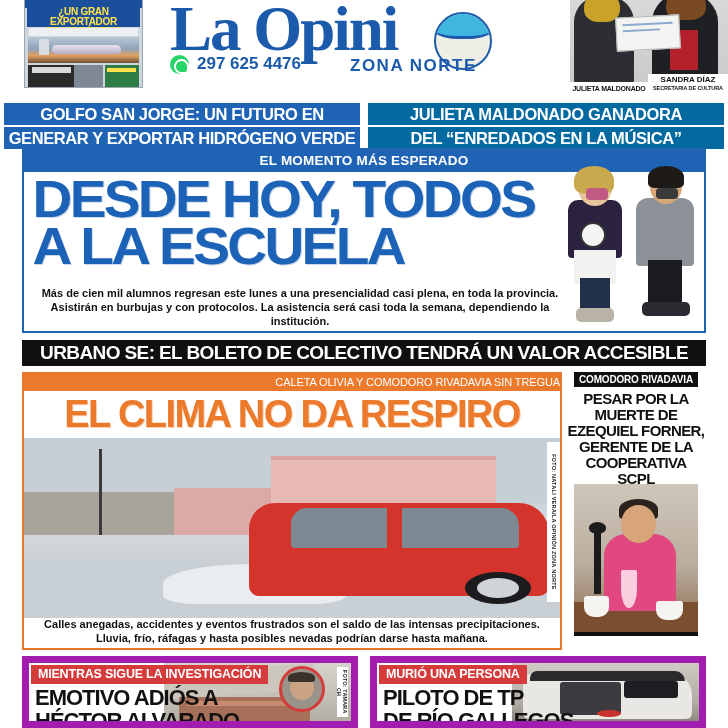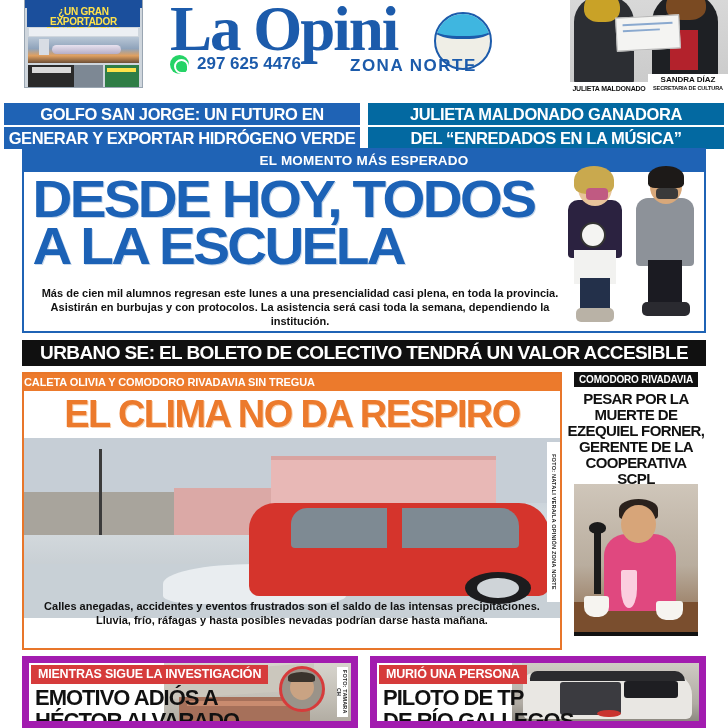--- a/index.html
+++ b/index.html
@@ -175,22 +175,22 @@
     background:#101010; color:#fff; font-weight:bold; font-size:19px;
     line-height:26px; text-align:center; letter-spacing:-0.6px; white-space:nowrap;
   }
 
   
   .clima {
     position:absolute; top:372px; left:22px; width:540px; height:278px;
     border:2px solid #e8762a; background:#fff; overflow:hidden;
   }
   .cl-kicker {
-    height:17px; background:#ec7a2c; color:#fff; font-weight:bold;
-    font-size:11px; line-height:17px; text-align:left; letter-spacing:-0.1px;
+    height:17px; background:#ec7a2c; color:#fff; font-weight:normal;
+    font-size:11px; line-height:17px; text-align:right; letter-spacing:-0.1px;
   }
   .cl-head {
     color:#ec7a2c; font-weight:bold; font-size:38px; line-height:42px;
     text-align:center; letter-spacing:-1.6px; padding-top:2px;
     text-shadow:1px 1px 0 #f7cfae;
   }
   .cl-photo {
     position:absolute; left:0; right:0; top:64px; height:180px;
     background:linear-gradient(180deg,#a9b8c5 0%,#cfd7dd 40%,#dfe4e7 70%,#cfd5d9 100%);
     overflow:hidden;
@@ -227,21 +227,21 @@
     position:absolute; left:26%; bottom:8%; width:34%; height:22%;
     background:#eef2f4; border-radius:50% 50% 20% 20%; opacity:.85;
   }
   .cl-credit {
     position:absolute; left:523px; top:68px; width:14px; height:160px;
     writing-mode:vertical-rl; font-size:5.6px; font-weight:bold;
     color:#222; letter-spacing:0.2px; line-height:14px; background:#fff;
     text-align:center;
   }
   .cl-caption {
-    position:absolute; left:4px; right:4px; bottom:21px;
+    position:absolute; left:4px; right:4px; bottom:3px;
     font-size:11px; font-weight:bold; line-height:14px; text-align:center; color:#111;
   }
 
   
   .rightcol { position:absolute; top:372px; right:22px; width:140px; height:278px; }
   .rc-kicker {
     background:#101010; color:#fff; font-weight:bold; font-size:10px;
     line-height:15px; text-align:center; letter-spacing:-0.2px; margin:0 8px;
   }
   .rc-head {

